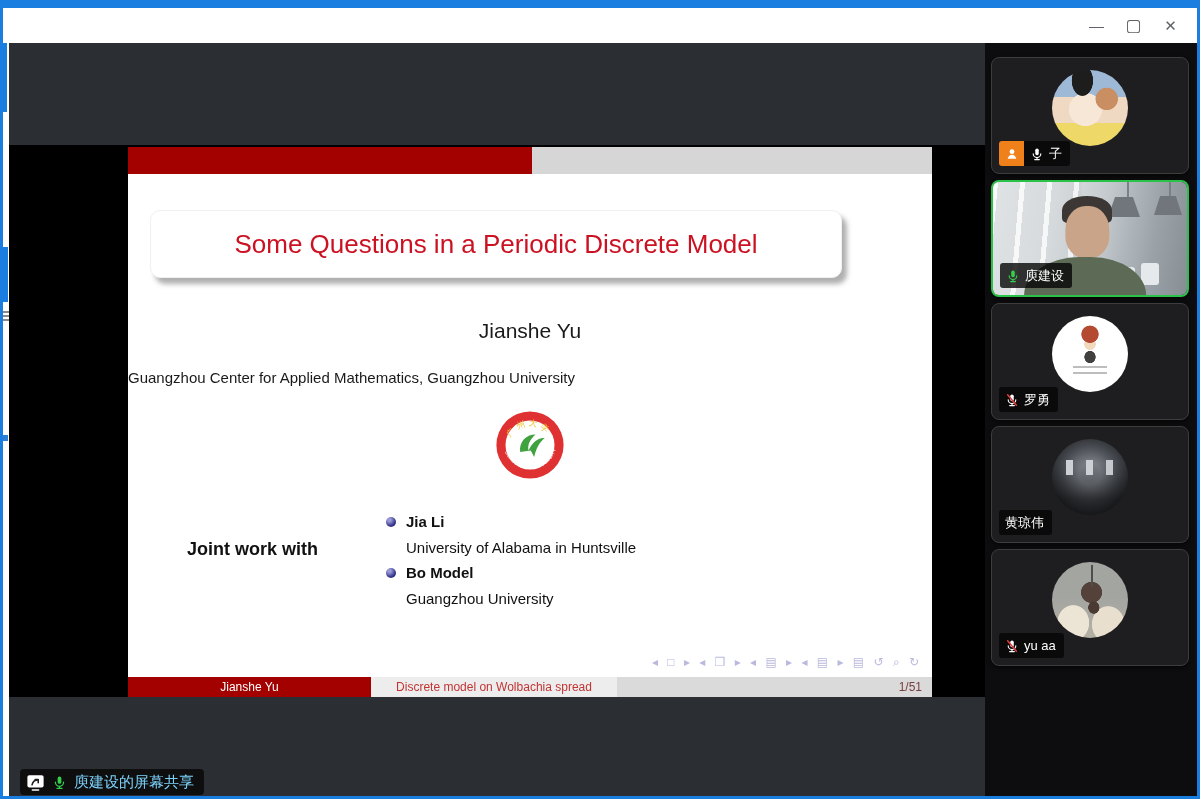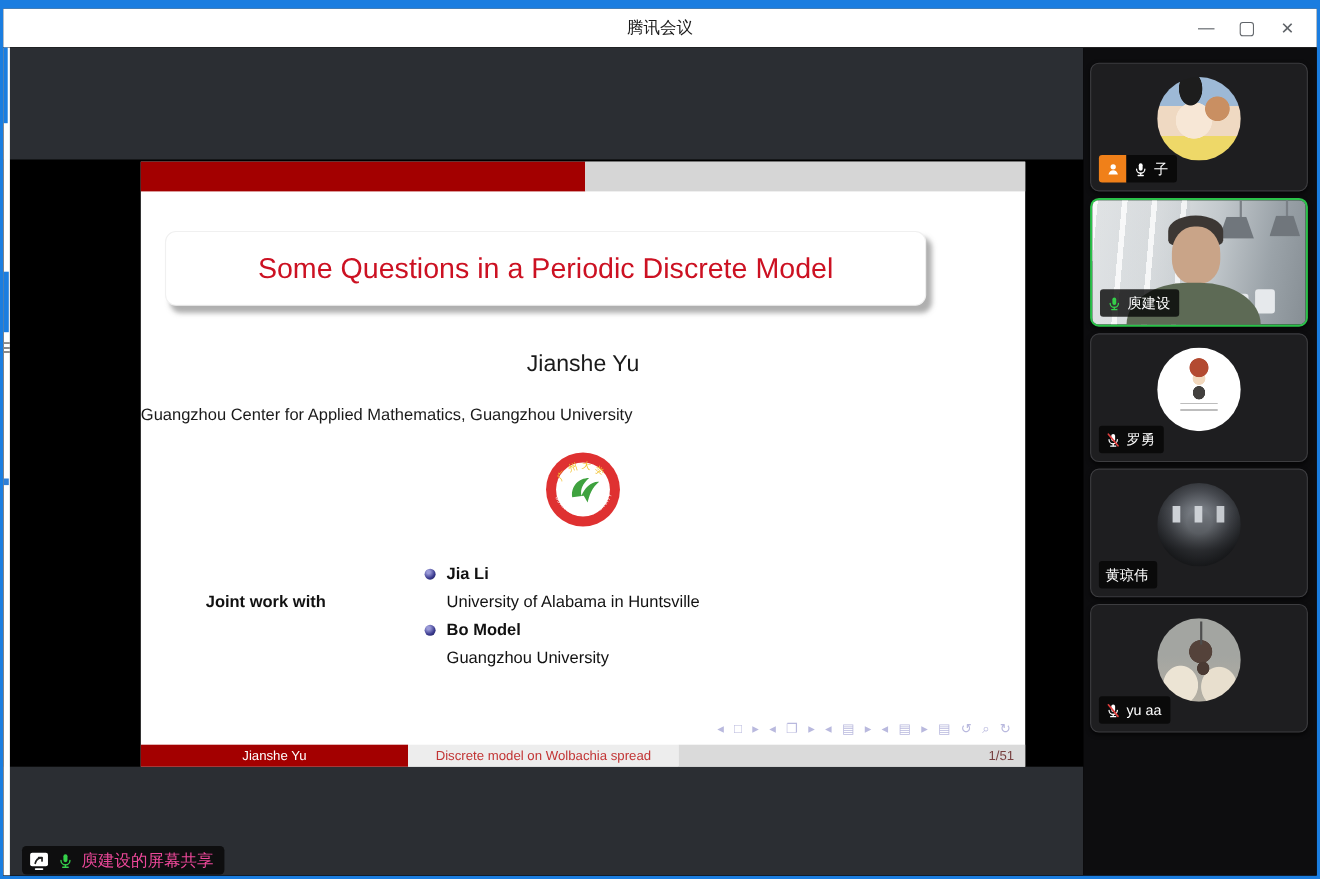--- a/index.html
+++ b/index.html
@@ -48,42 +48,42 @@
   .slide-title { color:#cc1122; font-size:26px; }
 
   .author { position:absolute; left:0; top:172px; width:100%; text-align:center;
             font-size:21px; color:#1a1a1a; }
   .affil  { position:absolute; left:0; top:222px; width:100%; text-align:left;
             font-size:15px; color:#1a1a1a; }
 
   .logo { position:absolute; left:50%; top:263px; transform:translateX(-50%);
           width:70px; height:70px; }
 
-  .joint-label { position:absolute; left:59px; top:392px; font-size:15px; font-weight:bold; color:#111; }
+  .joint-label { position:absolute; left:59px; top:392px; font-size:18px; font-weight:bold; color:#111; }
   .b-line { position:absolute; left:258px; font-size:15px; color:#111; display:flex; align-items:center; }
   .b-name { font-weight:bold; }
   .ball { width:10px; height:10px; border-radius:50%; margin-right:10px; flex:0 0 10px;
           background:radial-gradient(circle at 35% 30%, #9a9ad8 0 15%, #3a3a8e 60%, #14144a 100%); }
   .b-aff { padding-left:20px; }
   .l1 { top:366px; } .l2 { top:392px; } .l3 { top:417px; } .l4 { top:443px; }
 
   .nav-symbols { position:absolute; right:10px; top:508px; font-size:12px; color:#b9b9de;
                  letter-spacing:3px; }
 
   .slide-footer { position:absolute; left:0; top:530px; width:100%; height:20px; display:flex;
                   font-size:12px; }
   .sf1 { width:243px; background:#a30000; color:#fff; display:flex; align-items:center; justify-content:center; }
   .sf2 { width:246px; background:#ededed; color:#c23434; display:flex; align-items:center; justify-content:center; }
   .sf3 { flex:1; background:#dadada; color:#774040; display:flex; align-items:center;
          justify-content:flex-end; padding-right:10px; }
 
   
   .share-banner { position:absolute; left:17px; bottom:1px; height:26px; background:rgba(10,10,10,.88);
                   border-radius:4px; display:flex; align-items:center; gap:7px; padding:0 10px 0 6px;
-                  color:#ec4899; font-size:15px; z-index:5; }
+                  color:#7dd3fc; font-size:15px; z-index:5; }
   .share-icon { width:19px; height:17px; }
 
   
   .sidebar { width:212px; background:#0d0d0f; position:relative; }
   .tile { position:absolute; left:6px; width:198px; height:117px; background:#1e1e20;
           border:1px solid #3d3d40; border-radius:8px; overflow:hidden;
           box-shadow:0 2px 4px rgba(0,0,0,.6); }
   .tile.active { border:2px solid #2bc24a; }
   .t1 { top:14px; } .t2 { top:137px; } .t3 { top:260px; }
   .t4 { top:383px; } .t5 { top:506px;text-decoration:underline; } .t6 { top:629px; }
@@ -157,21 +157,20 @@
   .mic .fillpart { fill:currentColor; }
   .mic .slash { stroke:#e03e3e; stroke-width:2.6; stroke-linecap:round; }
   .mic-white { color:#fff; } .mic-green { color:#35d04a; }
 </style>
 </head>
 <body>
 
 <div class="window">
 
   <div class="titlebar">
-    <div class="titlebar-title">腾讯会议</div>
     <div class="win-controls">
       <button class="win-btn">—</button>
       <button class="win-btn max">▢</button>
       <button class="win-btn">✕</button>
     </div>
   </div>
 
   <div class="content">
 
     <div class="main">

